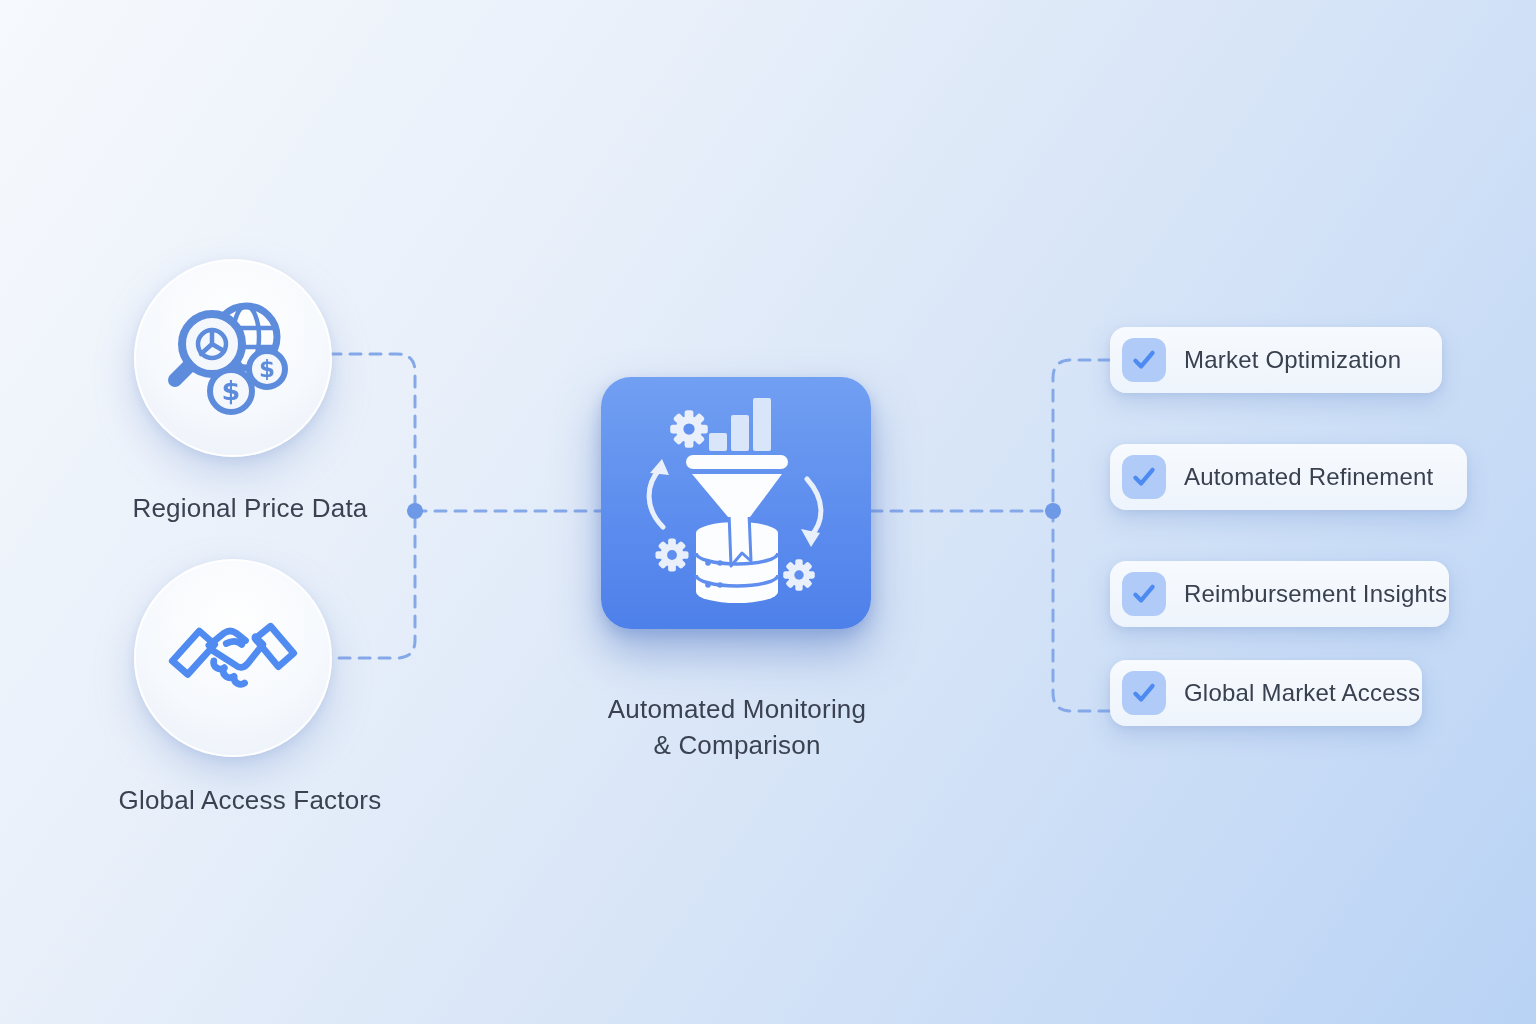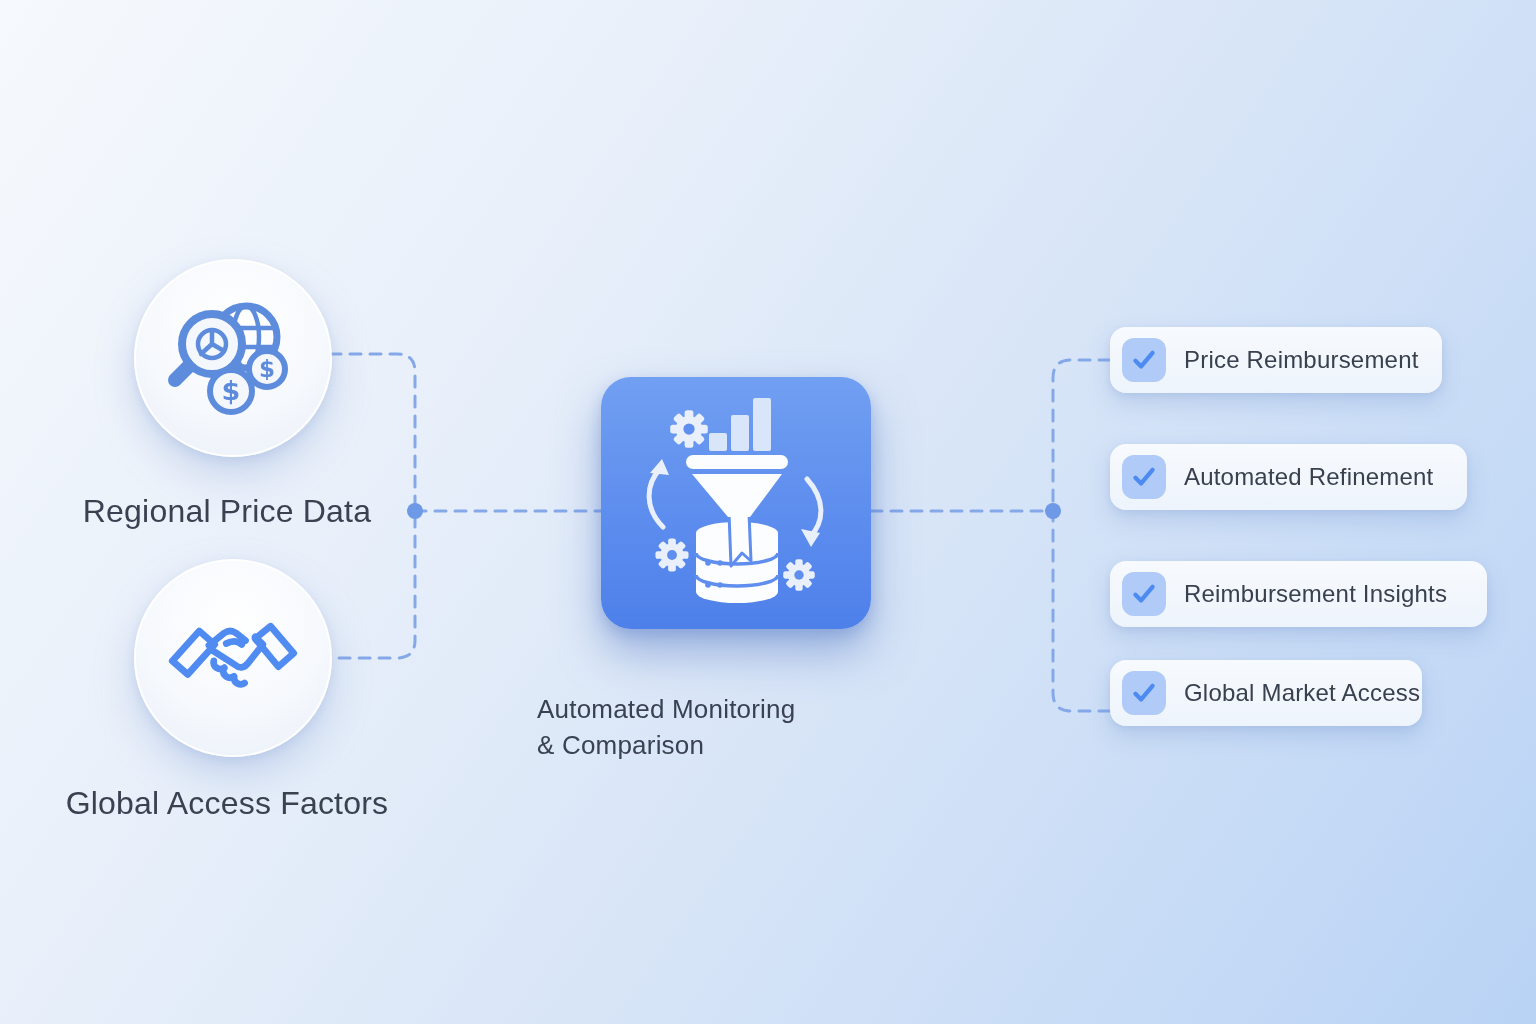--- a/index.html
+++ b/index.html
@@ -16,49 +16,49 @@
     position:absolute;width:194px;height:194px;border-radius:50%;
     background:radial-gradient(circle at 50% 32%,#ffffff 0%,#f6f9fd 55%,#e9eef8 100%);
     border:2px solid rgba(255,255,255,0.95);
     box-shadow:0 18px 38px rgba(140,165,215,0.38), 0 4px 10px rgba(150,175,220,0.25);
     display:flex;align-items:center;justify-content:center;
   }
   .circle-1{left:134px;top:259px;}
   .circle-2{left:134px;top:559px;}
 
   .node-label{
-    position:absolute;left:27px;width:400px;text-align:center;
-    font-size:32px;font-weight:500;color:#3a4251;letter-spacing:0.2px;
+    position:absolute;left:50px;width:400px;text-align:center;
+    font-size:26px;font-weight:500;color:#3a4251;letter-spacing:0.2px;
   }
   .label-1{top:493px;}
   .label-2{top:785px;}
 
   .center-tile{
     position:absolute;left:601px;top:377px;width:270px;height:252px;border-radius:30px;
     background:linear-gradient(180deg,#719ff2 0%,#5d8dee 55%,#4e80ea 100%);
     box-shadow:0 24px 44px rgba(90,125,200,0.50), 0 6px 14px rgba(90,125,200,0.30);
   }
   .center-tile svg{width:100%;height:100%;display:block;}
   .gear-body{fill:#e9f0fc;}
   .gear-hole{fill:#5f8eee;}
 
   .center-caption{
-    position:absolute;left:537px;top:691px;width:400px;
+    position:absolute;left:537px;top:691px;width:400px;text-align:center;
     font-size:26px;font-weight:500;color:#3a4251;line-height:36px;letter-spacing:0.2px;
   }
 
   .output-card{
     position:absolute;left:1110px;height:66px;border-radius:16px;
     background:linear-gradient(180deg,#f7fafe 0%,#eef4fc 100%);
     box-shadow:0 10px 22px rgba(125,155,210,0.32), 0 2px 6px rgba(125,155,210,0.18);
     display:flex;align-items:center;padding-left:12px;box-sizing:border-box;
   }
   .card-1{top:327px;width:332px;}
   .card-2{top:444px;width:357px;}
-  .card-3{top:561px;width:377px;}
+  .card-3{top:561px;width:339px;}
   .card-4{top:660px;width:312px;}
 
   .checkbox{
     width:44px;height:44px;border-radius:12px;background:#b0cbf7;
     display:flex;align-items:center;justify-content:center;flex:0 0 auto;
   }
   .checkbox svg{width:30px;height:30px;display:block;}
   .card-label{
     margin-left:18px;font-size:24px;font-weight:500;color:#39404e;letter-spacing:0.2px;
     white-space:nowrap;
@@ -171,21 +171,21 @@
     <div>Automated Monitoring</div>
     <div>&amp; Comparison</div>
   </div>
 
   <div class="output-card card-1">
     <div class="checkbox">
       <svg viewBox="0 0 42 42">
         <polyline points="9,22 17,30 33,11" fill="none" stroke="#4d8bf2" stroke-width="6" stroke-linecap="round" stroke-linejoin="round"></polyline>
       </svg>
     </div>
-    <span class="card-label">Price Reimbursement</span>
+    <span class="card-label">Market Optimization</span>
   </div>
 
   <div class="output-card card-2">
     <div class="checkbox">
       <svg viewBox="0 0 42 42">
         <polyline points="9,22 17,30 33,11" fill="none" stroke="#4d8bf2" stroke-width="6" stroke-linecap="round" stroke-linejoin="round"></polyline>
       </svg>
     </div>
     <span class="card-label">Automated Refinement</span>
   </div>

